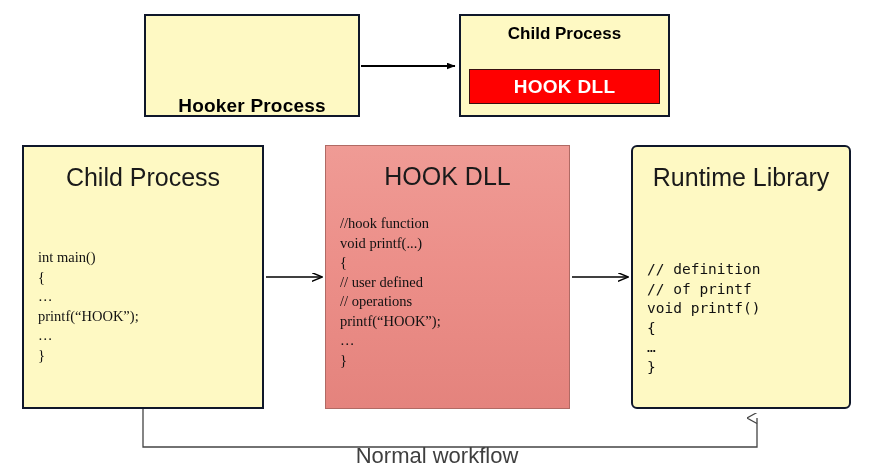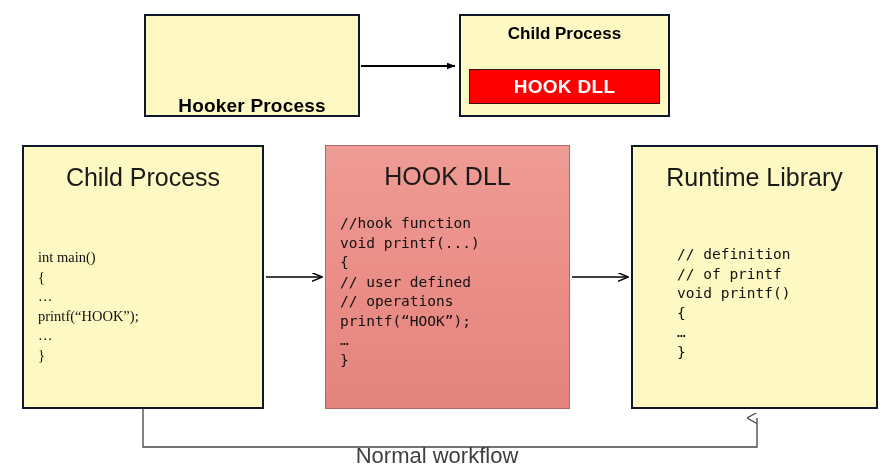--- a/index.html
+++ b/index.html
@@ -92,22 +92,23 @@
     left: 325px;
     top: 145px;
     width: 245px;
     height: 264px;
     border: 1px solid #b06a64;
     background: linear-gradient(to bottom, #ef9b95 0%, #ec8f89 45%, #e4837d 100%);
   }
   #runtime-library-box {
     left: 631px;
     top: 145px;
-    width: 247px;
+    width: 220px;
     height: 264px;
+    border-radius: 6px;
   }
 
   .box-title {
     position: absolute;
     left: 0; right: 0;
     top: 16px;
     text-align: center;
     font-size: 25px;
     font-weight: normal;
     color: #1a1a1a;
@@ -117,22 +118,22 @@
     position: absolute;
     left: 14px;
     right: 6px;
     font-family: "DejaVu Sans Mono", monospace;
     font-size: 14.5px;
     line-height: 19.5px;
     white-space: pre;
     color: #111111;
   }
   #child-process-code { top: 101px; font-family: Liberation Serif, serif; }
-  #hook-dll-code     { top: 68px; }
-  #runtime-library-code { top: 98px; margin-left: 30px; }
+  #hook-dll-code     { top: 68px; font-family: Liberation Serif, serif; }
+  #runtime-library-code { top: 113px; }
 
   
   .arrow-svg {
     position: absolute;
     left: 0;
     top: 0;
     width: 894px;
     height: 475px;
     pointer-events: none;
   }

